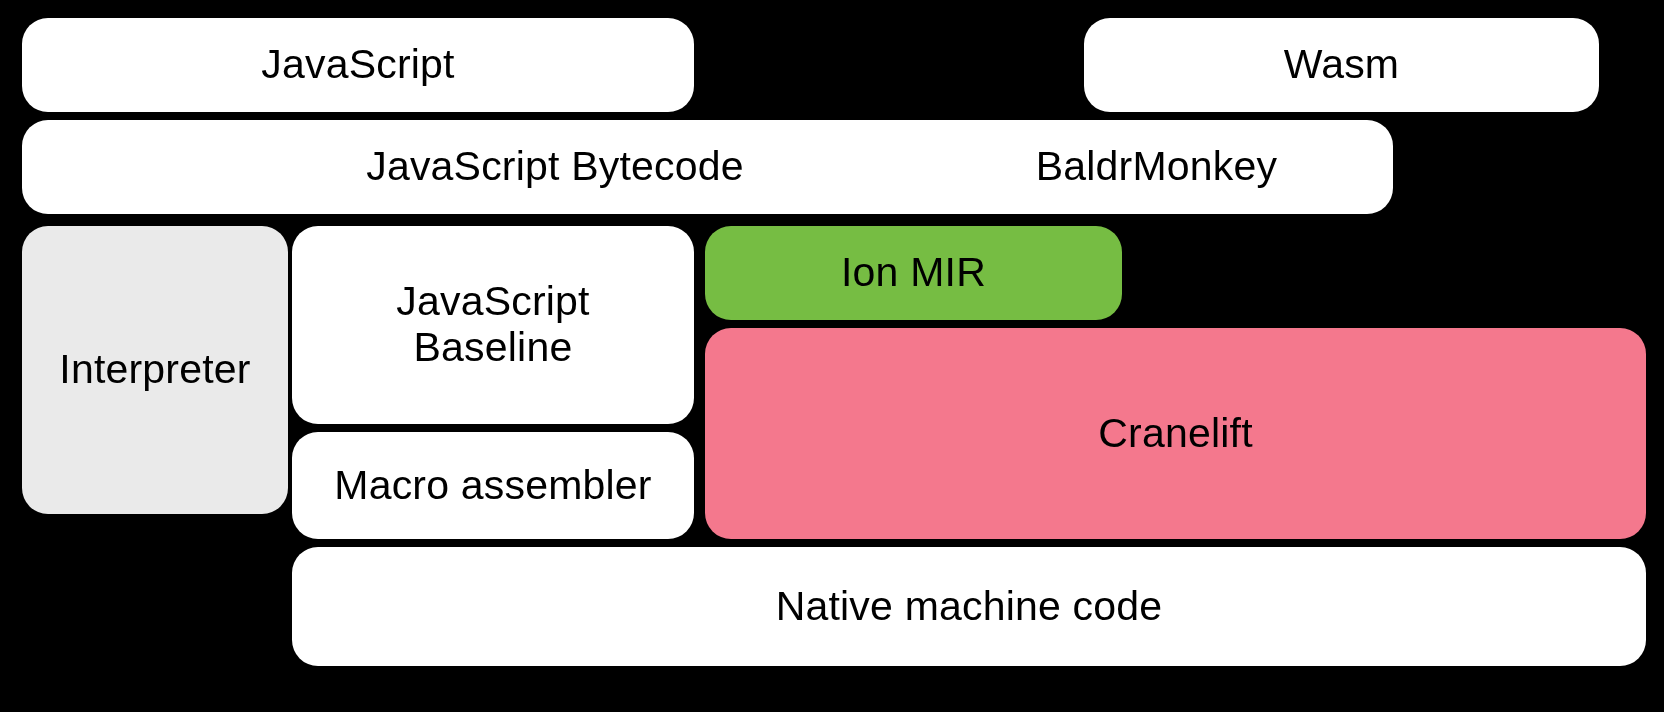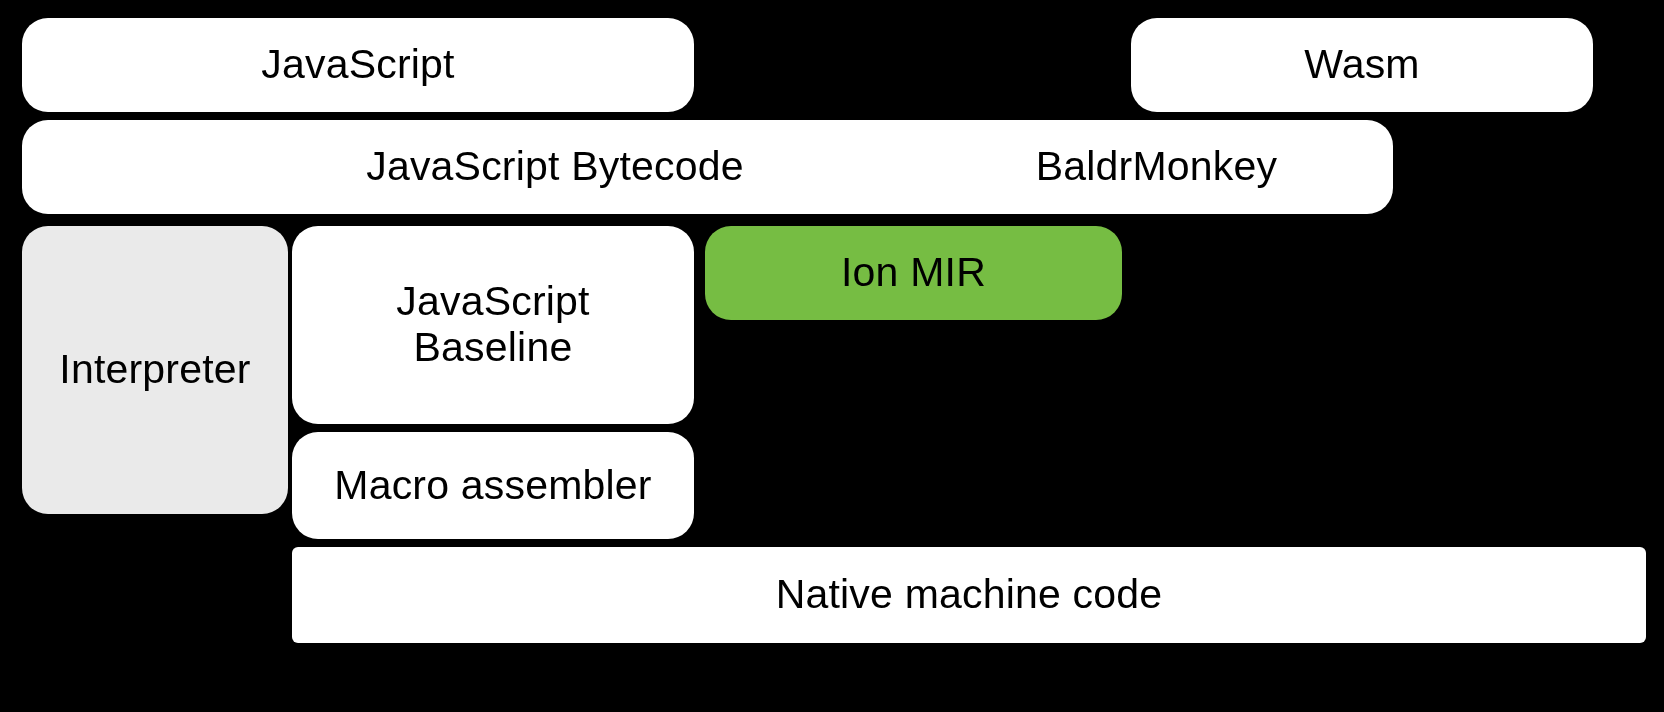--- a/index.html
+++ b/index.html
@@ -36,35 +36,35 @@
     white-space: pre-line;
     padding: 2px 24px;
   }
   .box.gray   { background: #eaeaea; }
   .box.green  { background: #76bd43; }
   .box.pink   { background: #f4788d; }
 
   
   #box-javascript        { left: 22px;   top: 18px;  width: 672px; height: 94px; }
   #box-asmjs             { left: 703px;  top: 18px;  width: 419px; height: 94px; }
-  #box-wasm              { left: 1131px; top: 18px;  width: 462px; height: 94px; }
+  #box-wasm              { left: 1084px; top: 18px;  width: 515px; height: 94px; }
 
   
   #box-js-bytecode       { left: 22px;   top: 120px; width: 1066px; height: 94px; }
   #box-baldrmonkey       { left: 920px;  top: 120px; width: 473px; height: 94px; }
 
   
   #box-interpreter       { left: 22px;   top: 226px; width: 266px; height: 288px; }
   #box-js-baseline       { left: 292px;  top: 226px; width: 402px; height: 198px; }
   #box-macro-assembler   { left: 292px;  top: 432px; width: 402px; height: 107px; }
   #box-ion-mir           { left: 705px;  top: 226px; width: 417px; height: 94px; }
   #box-cranelift         { left: 705px;  top: 328px; width: 941px; height: 211px; }
 
   
-  #box-native-code       { left: 292px;  top: 547px; width: 1354px; height: 96px; border-radius: 6px; }
+  #box-native-code       { left: 292px;  top: 547px; width: 1354px; height: 119px; }
 </style>
 </head>
 <body>
 
 <div id="diagram">
 
   <div class="box" id="box-javascript">JavaScript</div>
 
 
   <div class="box" id="box-wasm">Wasm</div>
@@ -75,16 +75,17 @@
 
   <div class="box gray" id="box-interpreter">Interpreter</div>
 
   <div class="box" id="box-js-baseline">JavaScript
 Baseline</div>
 
   <div class="box" id="box-macro-assembler">Macro assembler</div>
 
   <div class="box green" id="box-ion-mir">Ion MIR</div>
 
+  <div class="box pink" id="box-cranelift">Cranelift</div>
 
   <div class="box" id="box-native-code">Native machine code</div>
 
 </div>
 
 </body></html>

